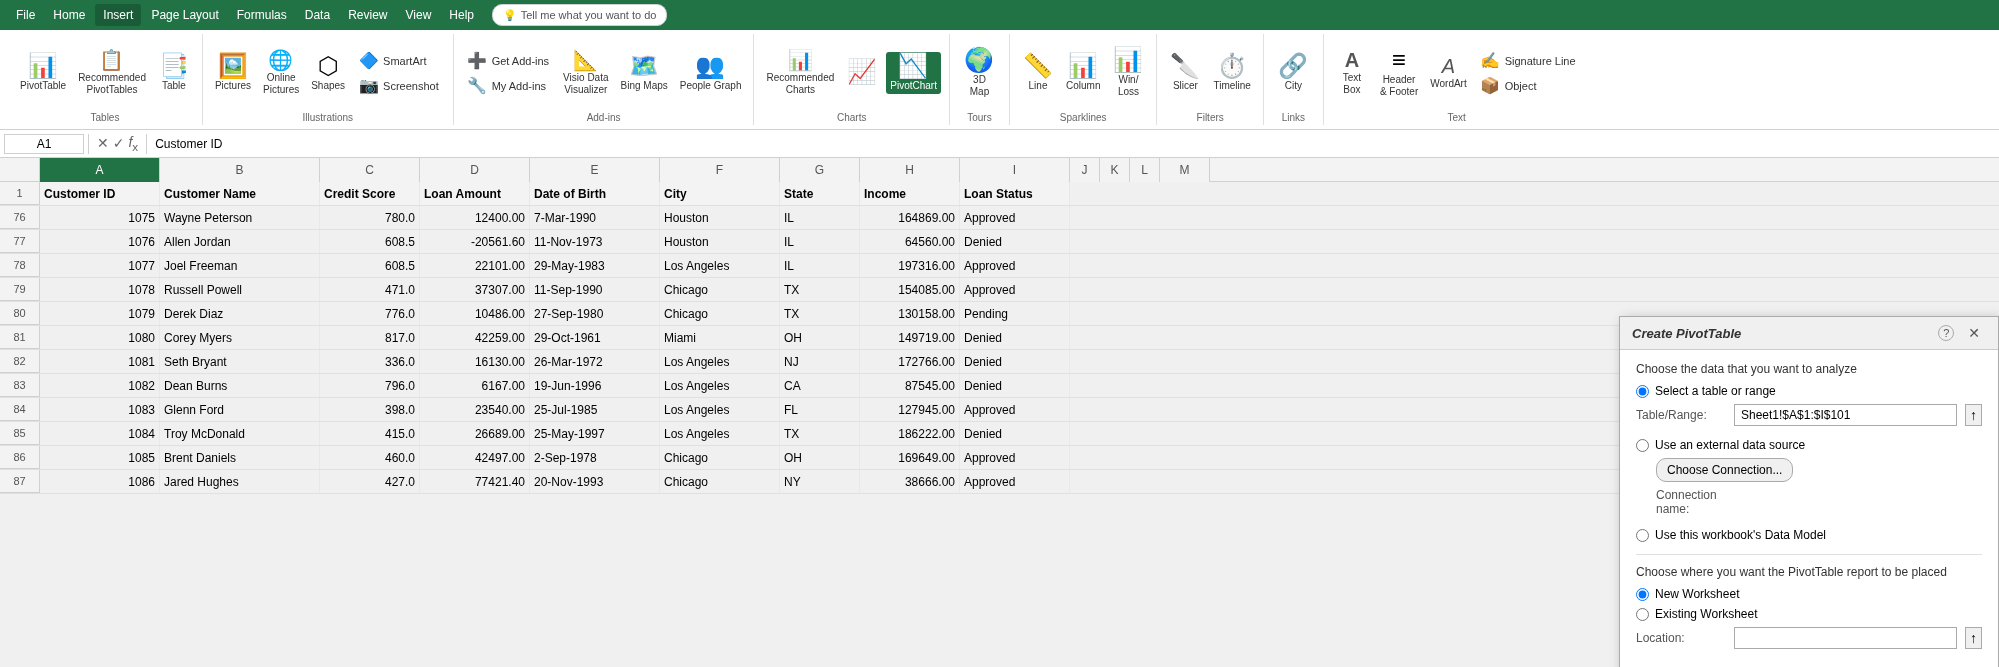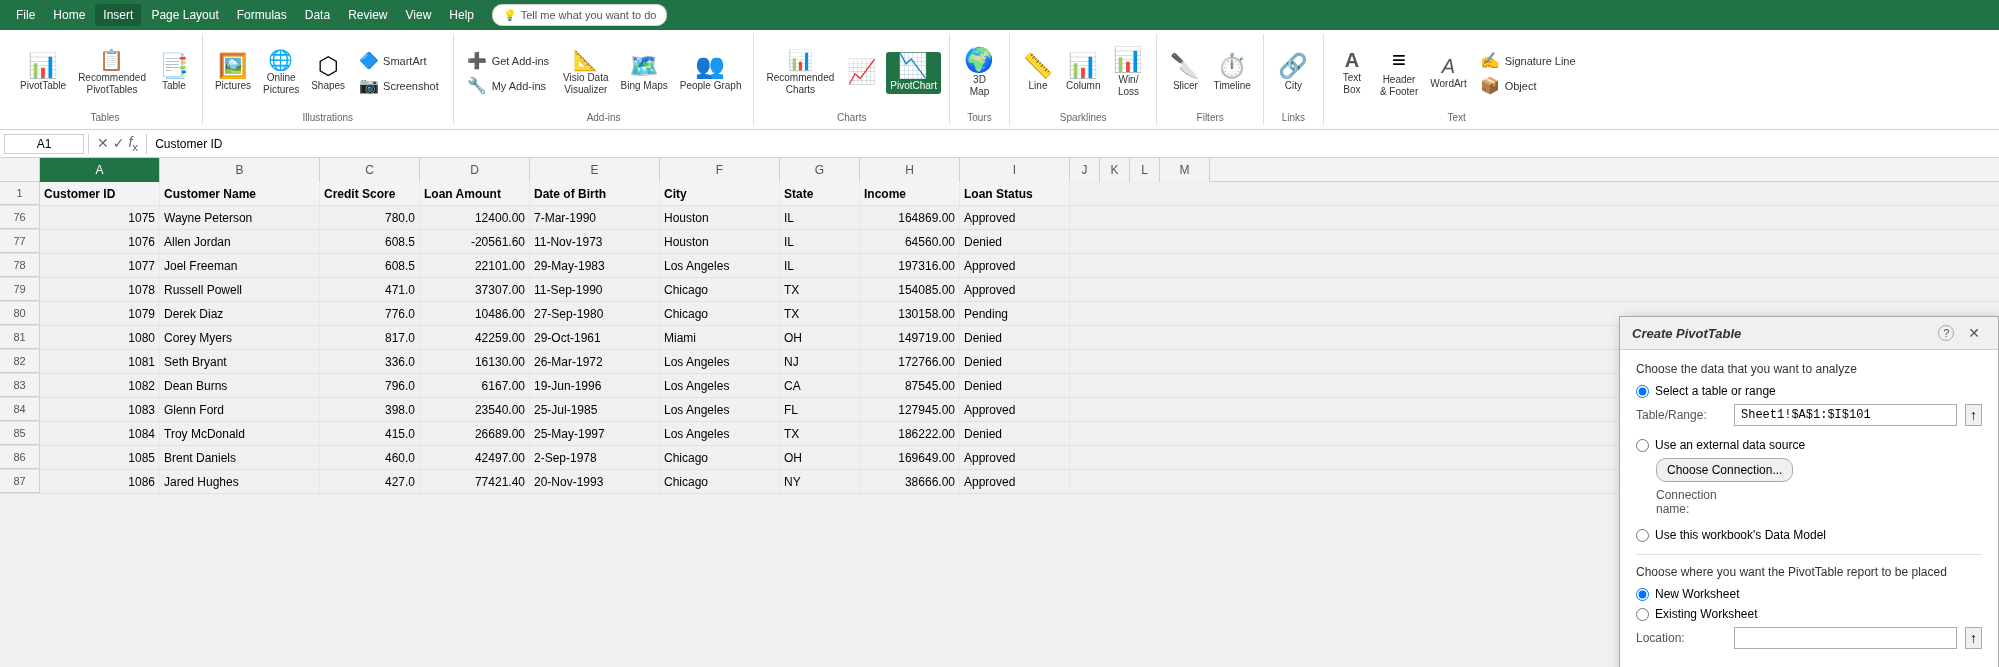--- a/index.html
+++ b/index.html
@@ -288,21 +288,20 @@
     .dialog-label {
       font-size: 12px;
       color: #555;
       width: 90px;
     }
     .dialog-input {
       flex: 1;
       border: 1px solid #aaa;
       padding: 3px 6px;
       font-size: 12px;
-      font-family: Liberation Mono, monospace;
     }
     .dialog-btn {
       padding: 4px 10px;
       font-size: 12px;
       border: 1px solid #aaa;
       background: #f0f0f0;
       cursor: pointer;
       border-radius: 10px;
     }
     .divider-line {

